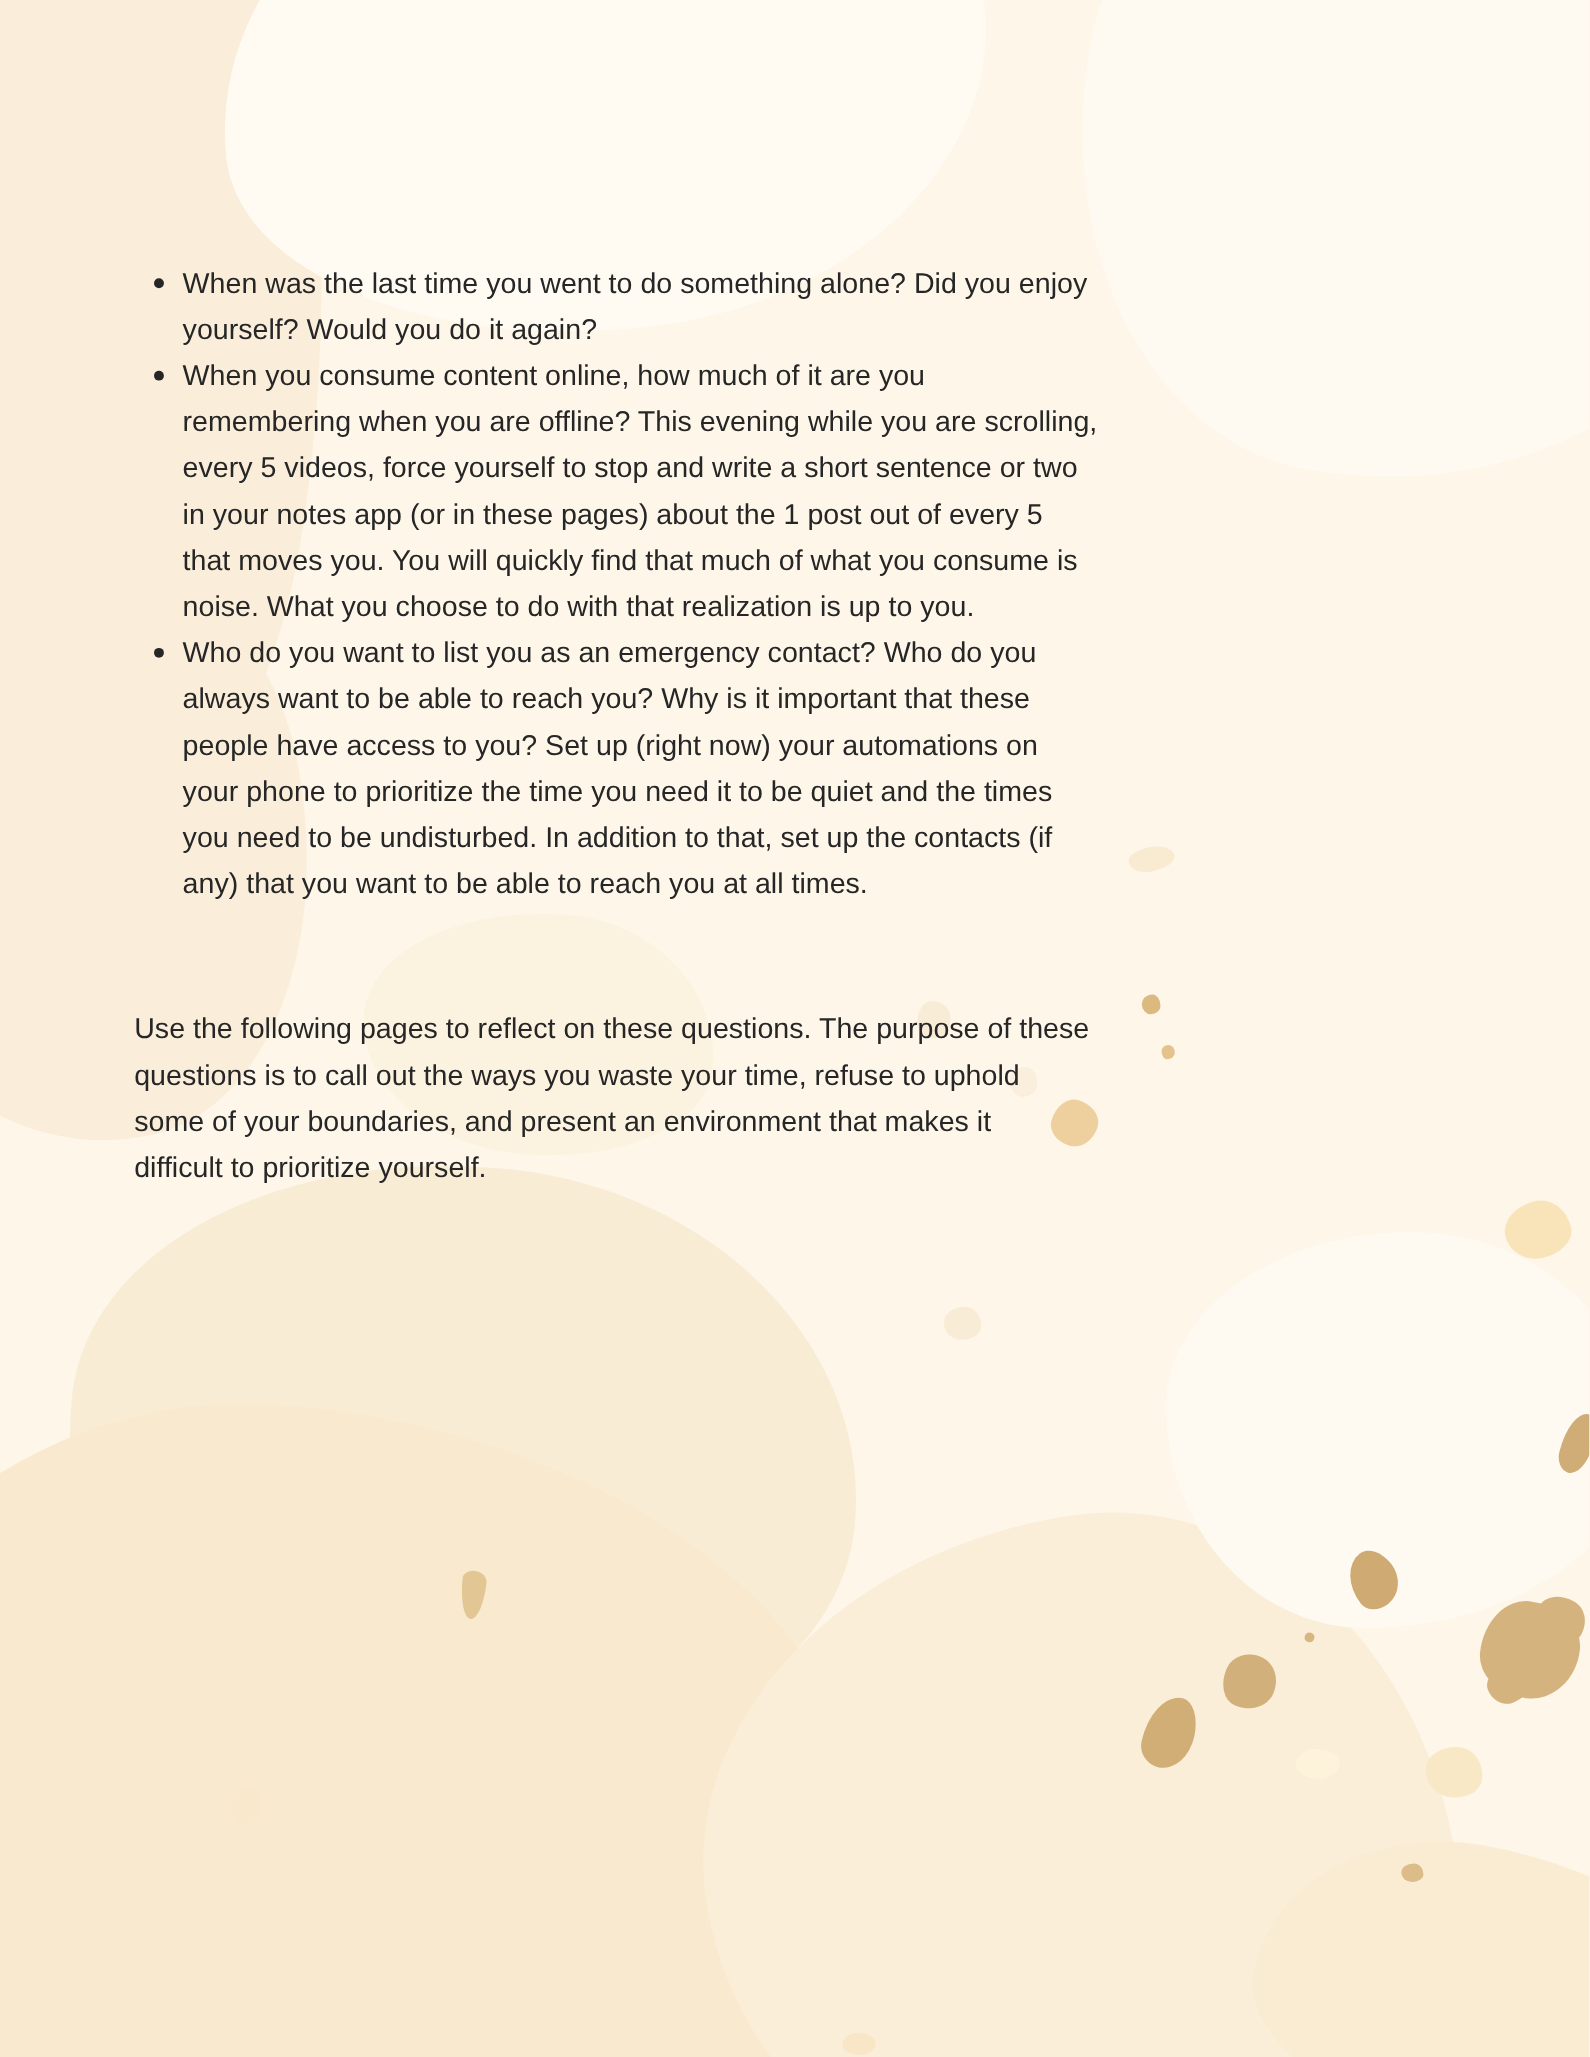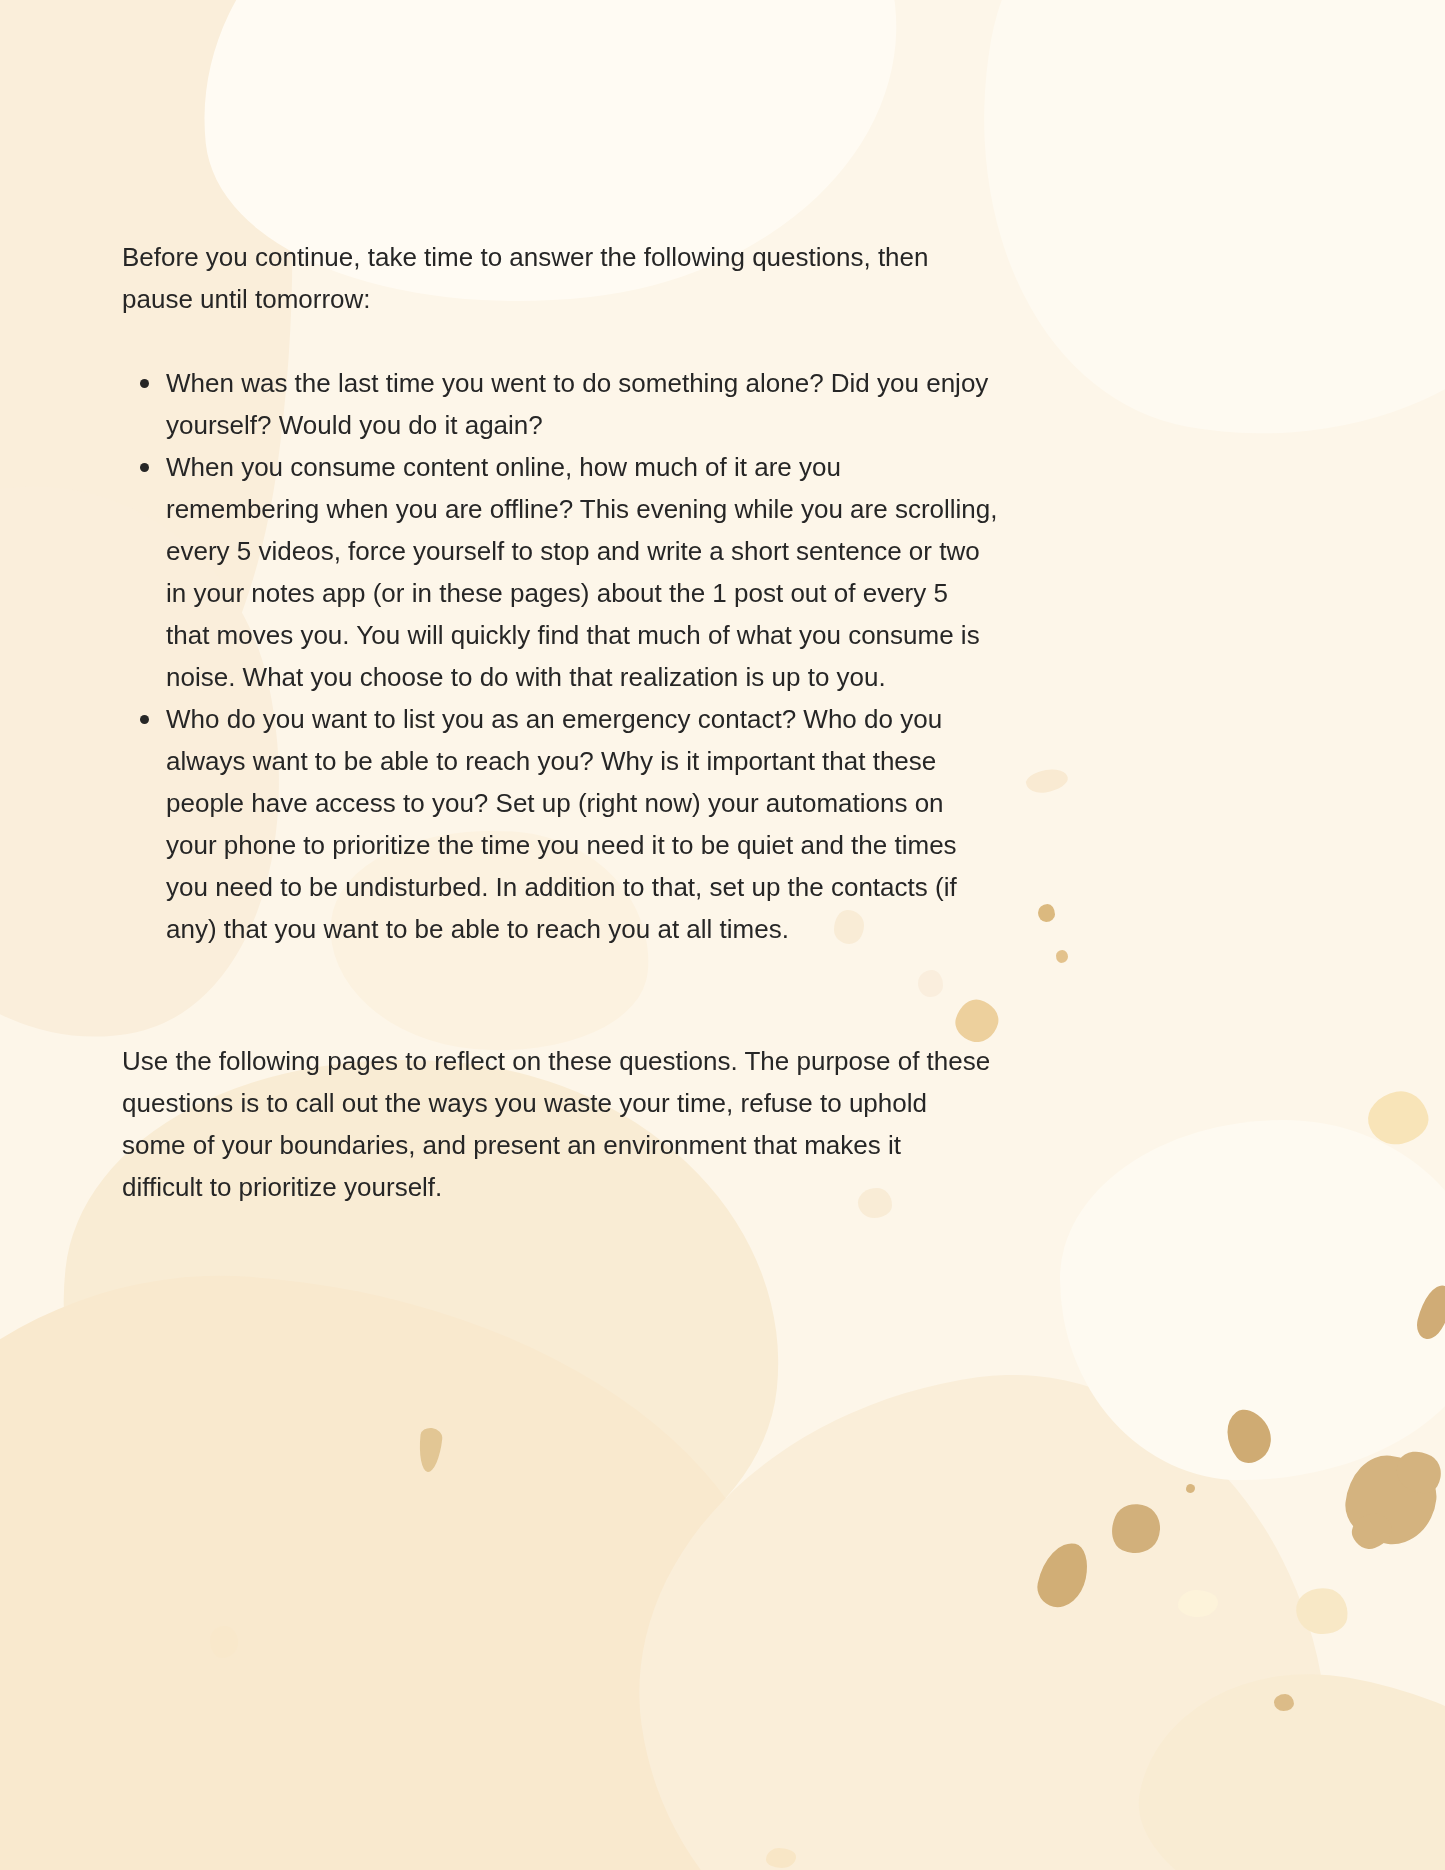--- a/index.html
+++ b/index.html
@@ -77,22 +77,20 @@
   <div class="blob splotch blob-b" style="left:834px;top:910px;width:30px;height:34px;background:#f9ecd6;"></div>
   <div class="blob splotch blob-a" style="left:918px;top:970px;width:25px;height:27px;background:#faeedd;"></div>
   <div class="blob splotch blob-c" style="left:1026px;top:770px;width:42px;height:22px;background:#f9ead2;transform:rotate(-10deg);"></div>
   <div class="blob splotch blob-a" style="left:858px;top:1188px;width:34px;height:30px;background:#f9ecd6;"></div>
   <div class="blob splotch blob-b" style="left:1178px;top:1590px;width:40px;height:27px;background:#fdf3da;"></div>
   <div class="blob splotch blob-a" style="left:1296px;top:1588px;width:52px;height:46px;background:#f8e8c6;transform:rotate(8deg);"></div>
   <div class="blob splotch blob-c" style="left:210px;top:1626px;width:28px;height:32px;background:#f9e8cb;"></div>
   <div class="blob splotch blob-b" style="left:766px;top:1848px;width:30px;height:20px;background:#f8e6c6;"></div>
 
   <div class="content">
-    <p class="para">Before you continue, take time to answer the following questions, then
-pause until tomorrow:</p>
     <ul class="qlist"><li>When was the last time you went to do something alone? Did you enjoy
 yourself? Would you do it again?</li><li>When you consume content online, how much of it are you
 remembering when you are offline? This evening while you are scrolling,
 every 5 videos, force yourself to stop and write a short sentence or two
 in your notes app (or in these pages) about the 1 post out of every 5
 that moves you. You will quickly find that much of what you consume is
 noise. What you choose to do with that realization is up to you.</li><li>Who do you want to list you as an emergency contact? Who do you
 always want to be able to reach you? Why is it important that these
 people have access to you? Set up (right now) your automations on
 your phone to prioritize the time you need it to be quiet and the times

